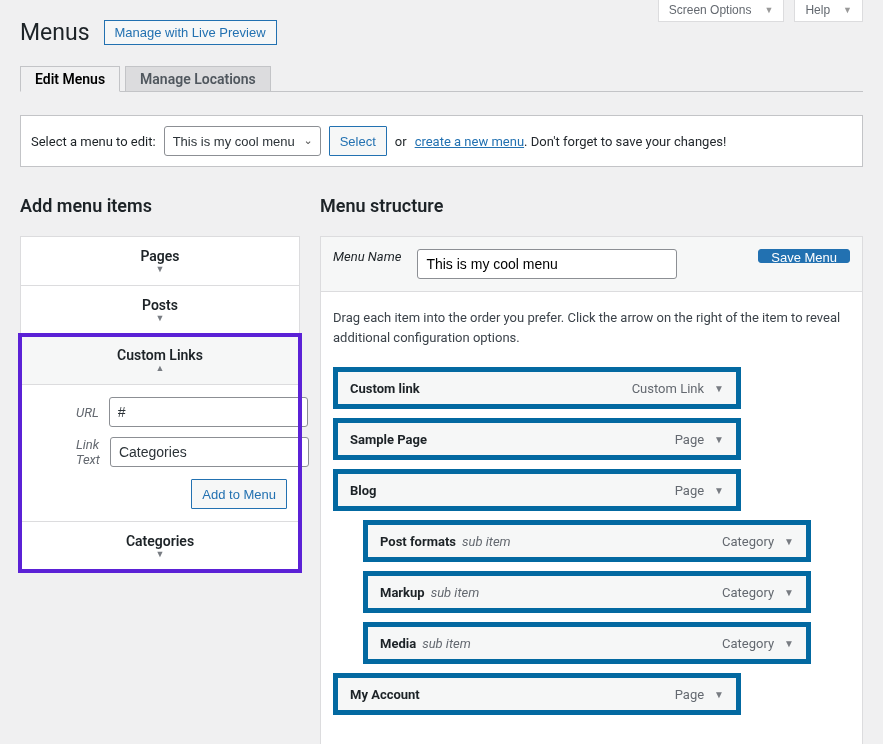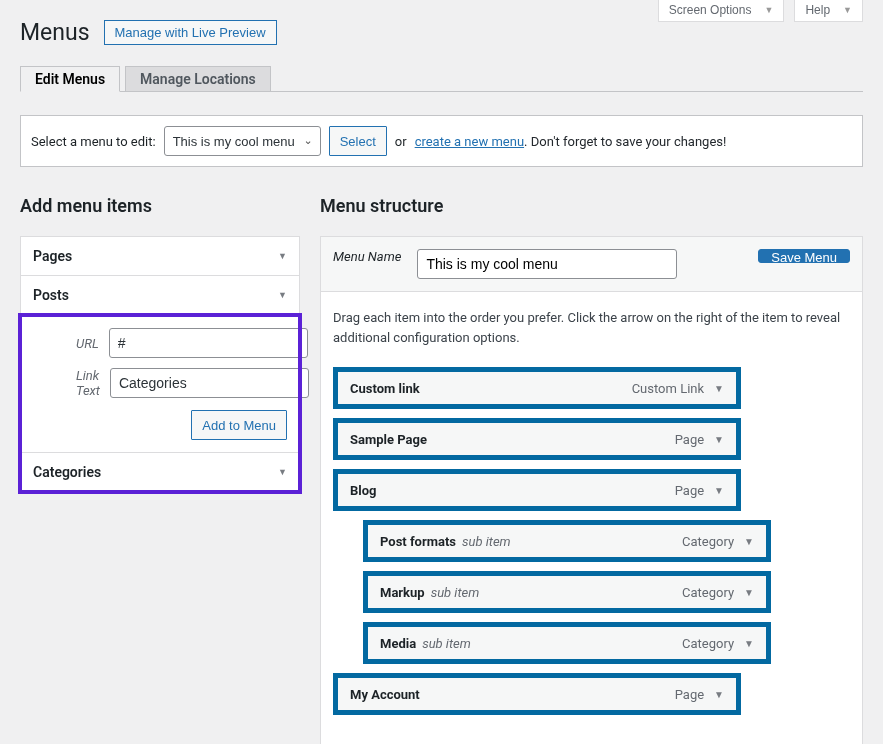--- a/index.html
+++ b/index.html
@@ -52,20 +52,21 @@
   .columns { display: flex; gap: 20px; margin-top: 28px; }
   .col-left { width: 280px; }
   .col-right { flex: 1; }
   h2.section { font-size: 18px; font-weight: 600; color: #1d2327; margin-bottom: 20px; }
   .acc-box { border: 1px solid #dcdcde; background: #fff; }
   .acc-box + .acc-box { border-top: none; }
   .acc-head {
     display: flex; justify-content: space-between; align-items: center;
     padding: 11px 12px; font-size: 14px; font-weight: 600; color: #1d2327; cursor: pointer;
     background: #fff;
+    flex-direction: column;
   }
   .acc-head.open { background: #f6f7f7; border-bottom: 1px solid #dcdcde; }
   .tri { font-size: 9px; color: #787c82; }
   .acc-body { padding: 12px; }
   .field-row { display: flex; align-items: center; gap: 10px; margin-bottom: 10px; margin-left: 43px; }
   .field-row label { width: 60px; font-style: italic; color: #646970; font-size: 13px; }
   .field-row input {
     flex: 1; border: 1px solid #8c8f94; border-radius: 3px;
     height: 30px; padding: 0 8px; font-size: 14px; color: #2c3338;
   }
@@ -85,21 +86,21 @@
     background: #2271b1; color: #fff; border: 1px solid #2271b1;
     height: 14px; padding: 0 12px; border-radius: 3px; font-size: 13px; cursor: pointer;
   }
   .menu-body { border: 1px solid #dcdcde; border-top: none; background: #fff; padding: 16px 12px 20px; }
   .instructions { font-size: 13px; color: #3c434a; line-height: 1.5; margin-bottom: 20px; }
   .menu-item {
     border: 5px solid #0369a1; background: #f6f7f7; height: 42px;
     display: flex; align-items: center; padding: 0 12px; width: 408px;
     margin-bottom: 9px; cursor: move;
   }
-  .menu-item.sub { margin-left: 30px; width: 408px; }
+  .menu-item.sub { margin-left: 30px; width: 448px; }
   .mi-title { font-size: 13px; font-weight: 700; color: #1d2327; }
   .mi-sub { font-size: 13px; color: #646970; font-style: italic; margin-left: 6px; font-weight: 400; }
   .mi-spacer { flex: 1; }
   .mi-type { font-size: 13px; color: #646970; margin-right: 10px; }
   .mi-arrow { color: #787c82; font-size: 10px; cursor: pointer; }
 </style>
 </head>
 <body>
 
 <div class="top-actions">
@@ -152,20 +153,24 @@
 
       <div class="acc-box">
         <div class="acc-head">
           <span>Posts</span>
           <span class="tri">▼</span>
         </div>
       </div>
 
       <div class="highlight">
         <div class="acc-box">
+          <div class="acc-head open">
+            <span>Custom Links</span>
+            <span class="tri">▲</span>
+          </div>
           <div class="acc-body">
             <div class="field-row">
               <label>URL</label>
               <input type="text" value="#" style="">
             </div>
             <div class="field-row">
               <label>Link Text</label>
               <input type="text" value="Categories" style="">
             </div>
             <div class="add-menu-row">

